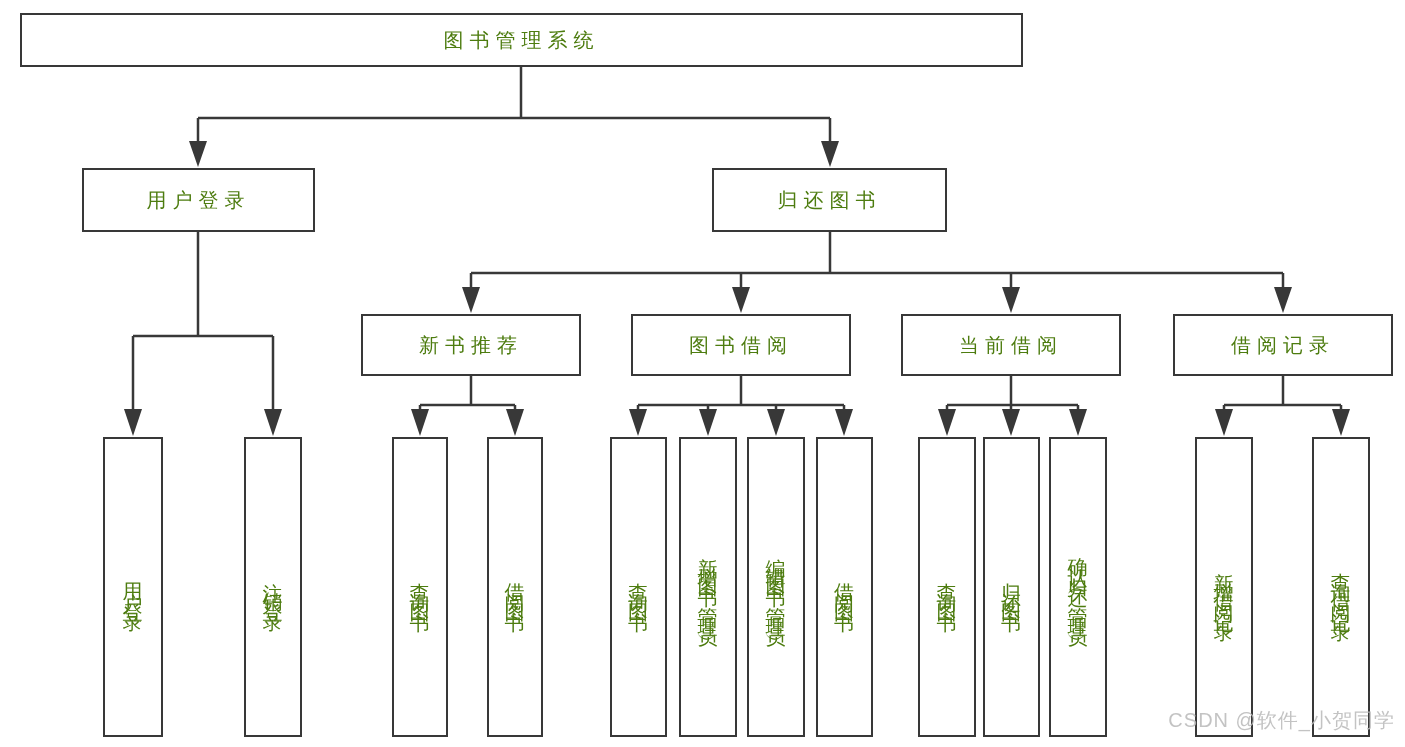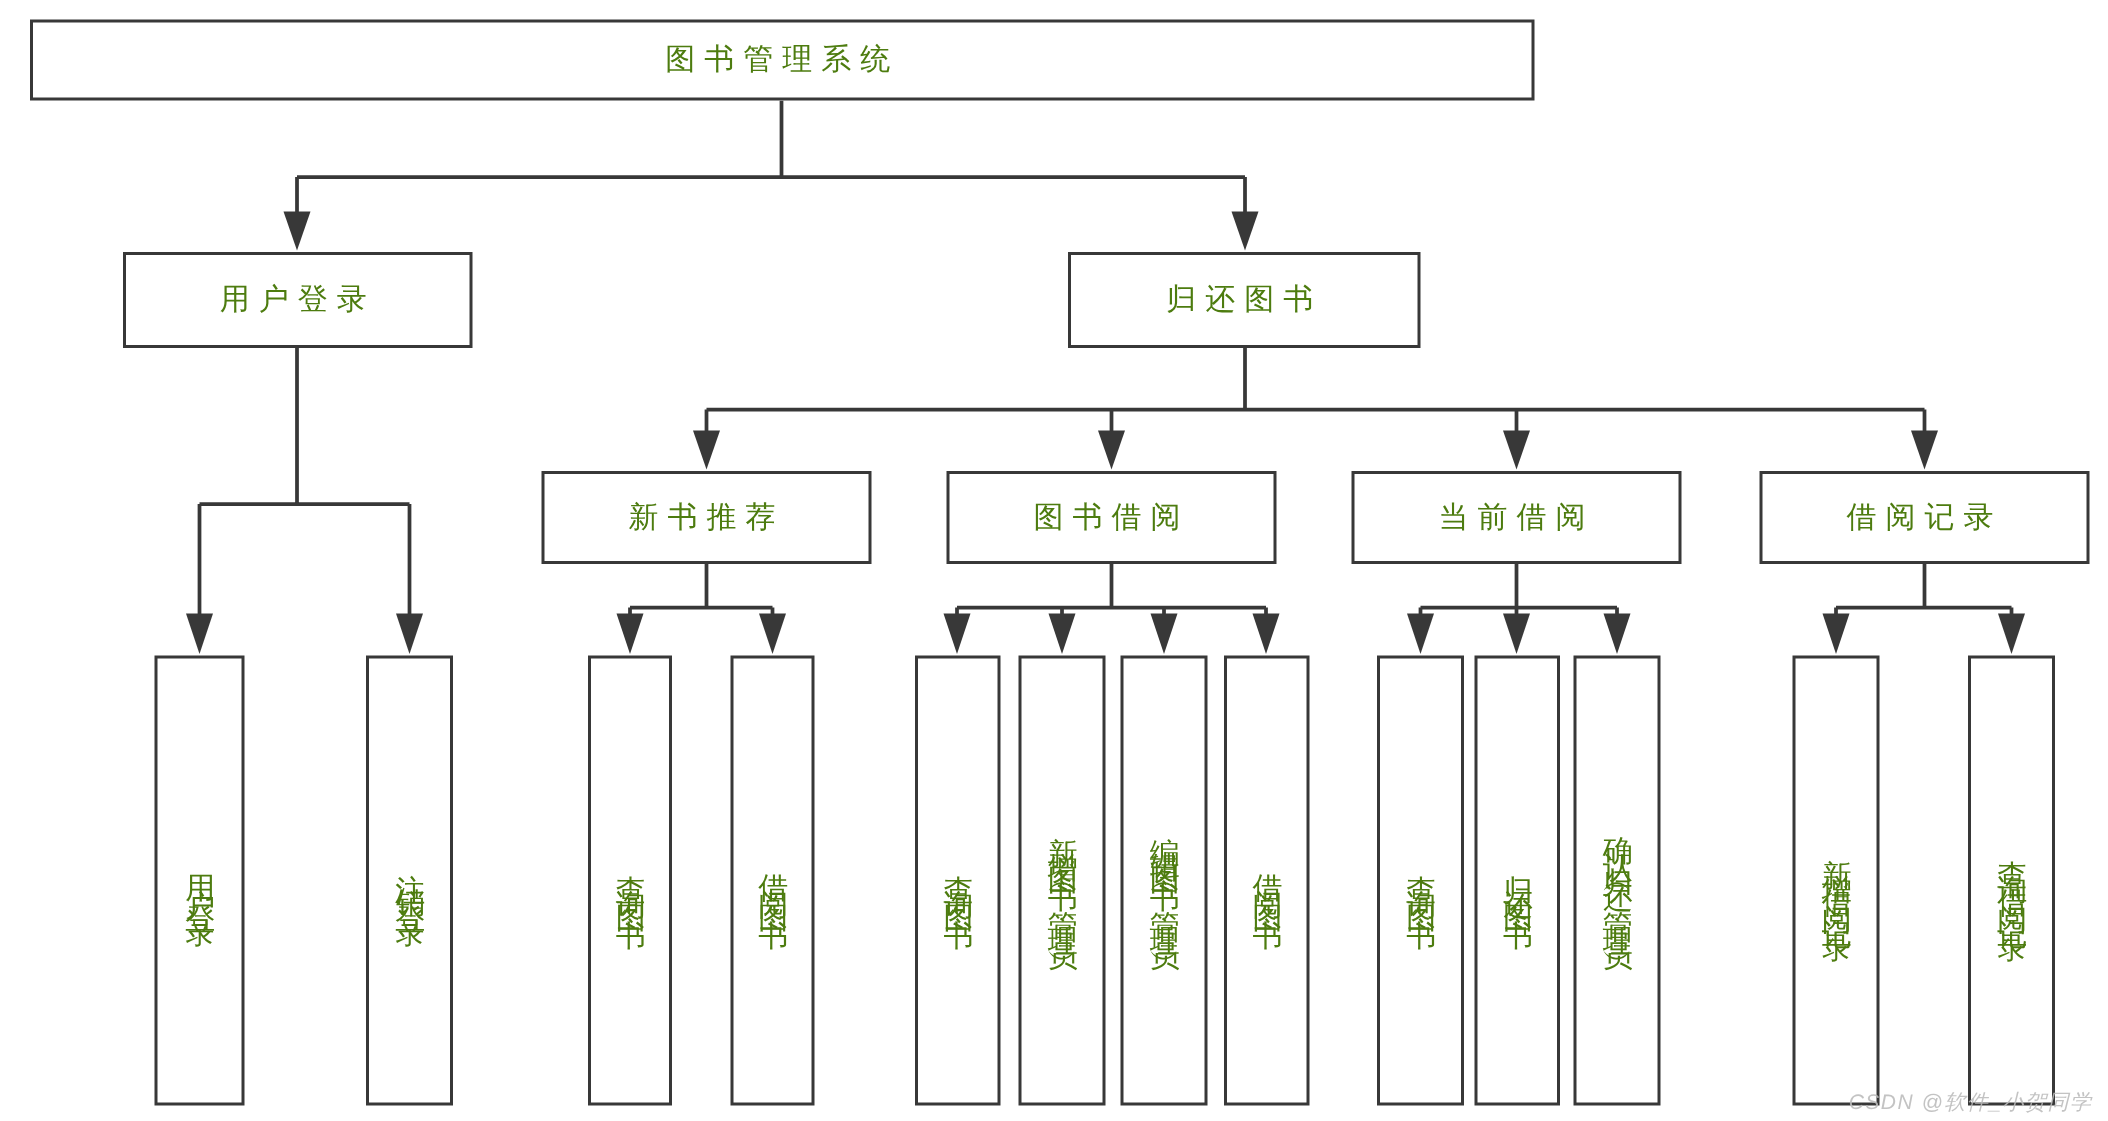--- a/index.html
+++ b/index.html
@@ -43,27 +43,26 @@
   .vnode span {
     writing-mode: vertical-rl;
     font-size: 20px;
     letter-spacing: 10px;
     line-height: 1;
     white-space: nowrap;
   }
   .watermark {
     position: absolute;
     right: 10px;
-    bottom: 3px;
-    font-size: 14px;
+    bottom: 13px;
+    font-size: 20px;
     letter-spacing: 1px;
     color: rgba(187, 187, 187, 0.88);
     z-index: 3;
     white-space: nowrap;
-    font-style: italic;
   }
 </style>
 </head>
 <body>
 
 <div class="canvas">
 
   <svg class="connectors" viewBox="0 0 1405 747" xmlns="http://www.w3.org/2000/svg" aria-hidden="true">
     <path class="ln" d="
       M521 67 V118 M198 118 H830 M198 118 V146 M830 118 V146

